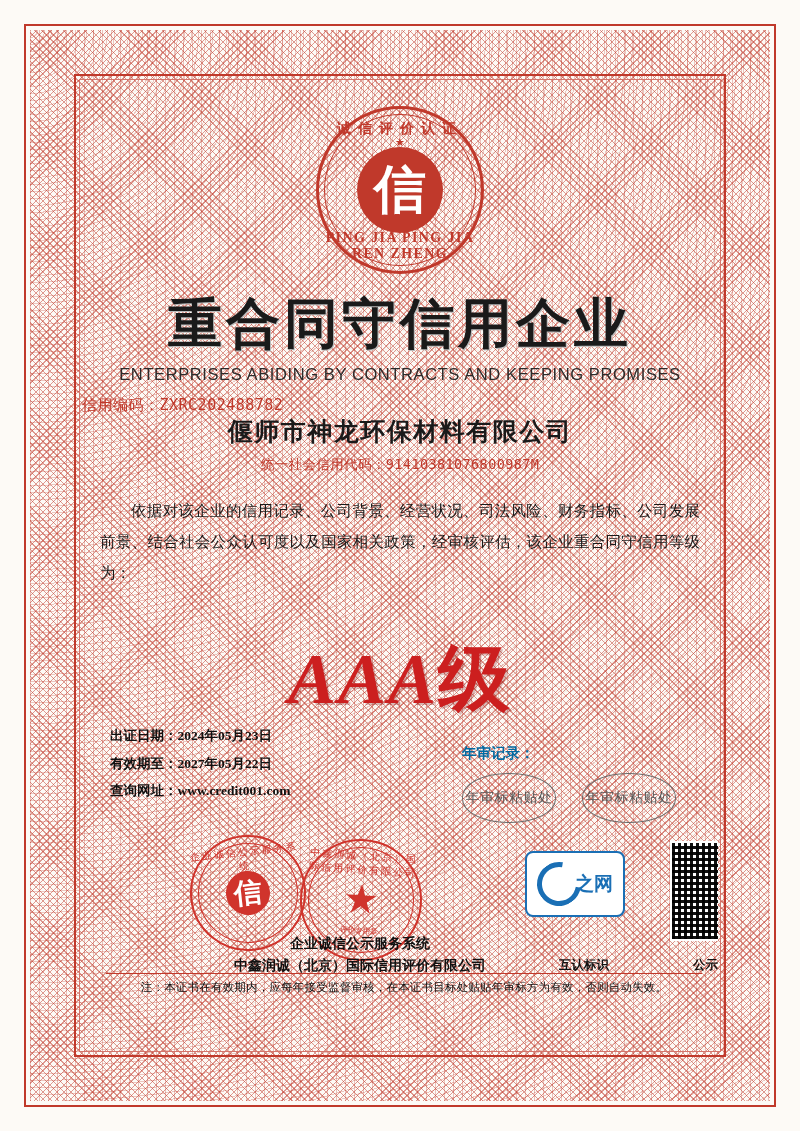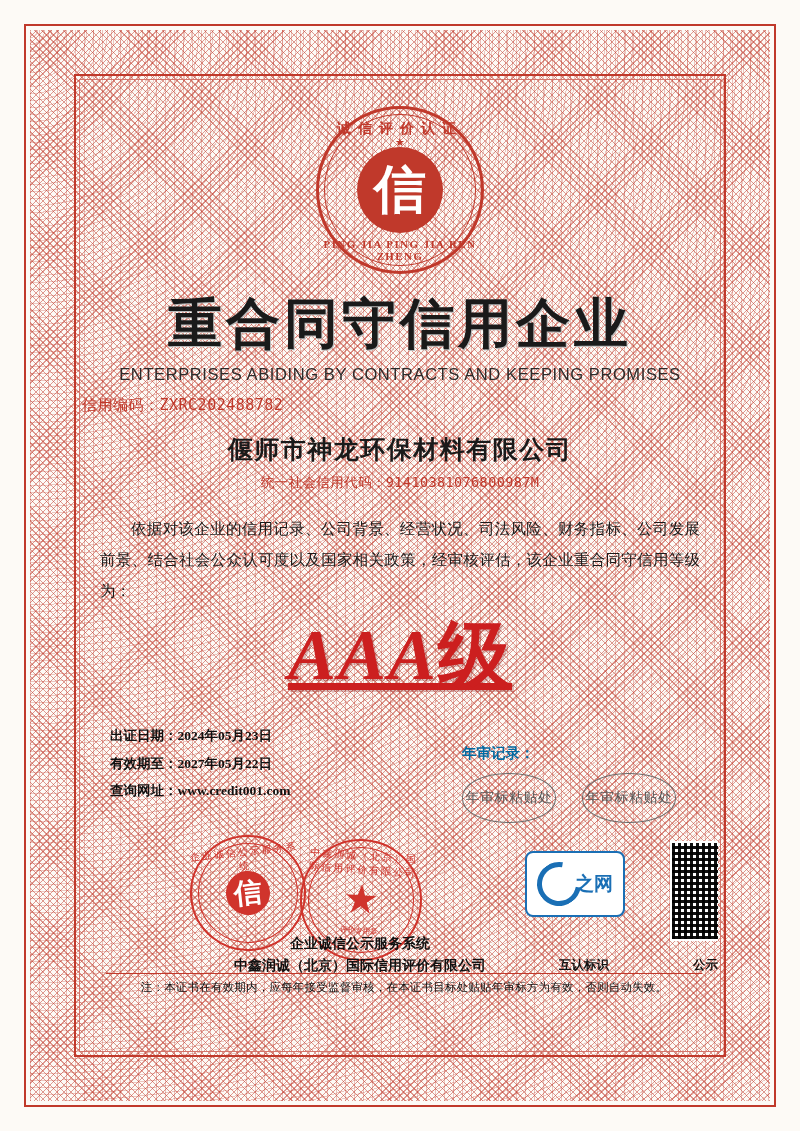--- a/index.html
+++ b/index.html
@@ -129,21 +129,21 @@
     font-weight: bold;
     font-family: Liberation Serif, serif;
   }
   .emblem-arc-top {
     top: 14px;
     font-size: 14px;
     letter-spacing: 7px;
   }
   .emblem-arc-bottom {
     bottom: 12px;
-    font-size: 11px;
+    font-size: 14px;
     letter-spacing: 1.4px;
   }
   .emblem-star {
     position: absolute;
     left: 50%;
     top: 30px;
     transform: translateX(-50%);
     color: #c0392b;
     font-size: 11px;
   }
@@ -176,21 +176,20 @@
     font-size: 15px;
     color: #c0392b;
     letter-spacing: 0.5px;
   }
   .credit-no .val {
     font-family: "DejaVu Sans Mono", monospace;
     letter-spacing: 0.5px;
   }
 
   .company {
-    margin-top: 18px;
     text-align: center;
     font-family: "DejaVu Sans", sans-serif;
     font-weight: bold;
     font-size: 25px;
     letter-spacing: 1.5px;
     color: #1a1a1a;
   }
   .uscc {
     margin-top: 8px;
     text-align: center;
@@ -207,28 +206,28 @@
     margin: 22px 18px 0 18px;
     font-family: "DejaVu Sans", sans-serif;
     font-size: 15.5px;
     line-height: 2.0;
     color: #1a1a1a;
     text-align: justify;
     text-indent: 2em;
   }
 
   .grade {
+    margin-top: 42px;
     text-align: center;
     color: #cc1f1f;
     font-family: "DejaVu Sans", sans-serif;
     font-weight: bold;
     font-size: 72px;
     letter-spacing: 2px;
     text-shadow: 2px 2px 0 rgba(120,0,0,0.25);
-    text-decoration: underline;
   }
   .grade .lvl {
     font-family: "Liberation Serif", serif;
     font-style: italic;
     font-weight: bold;
   }
 
   
   .info-row {
     position: absolute;

